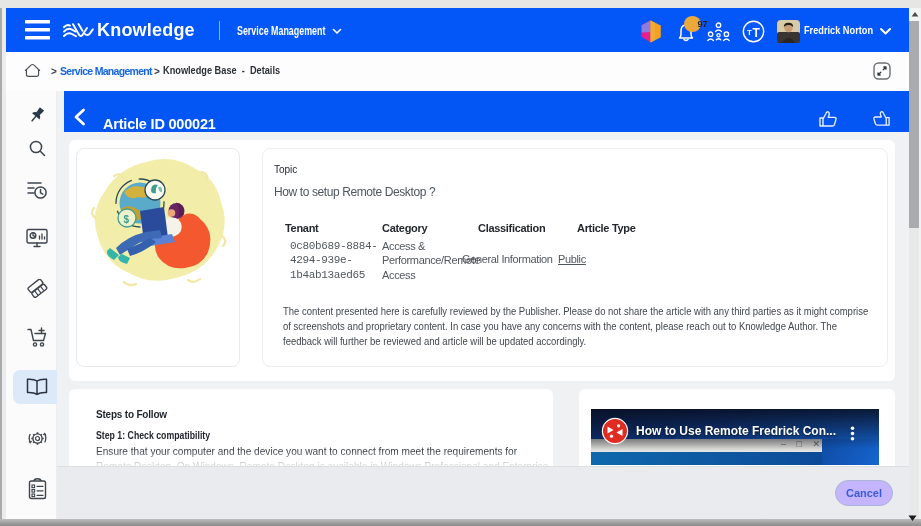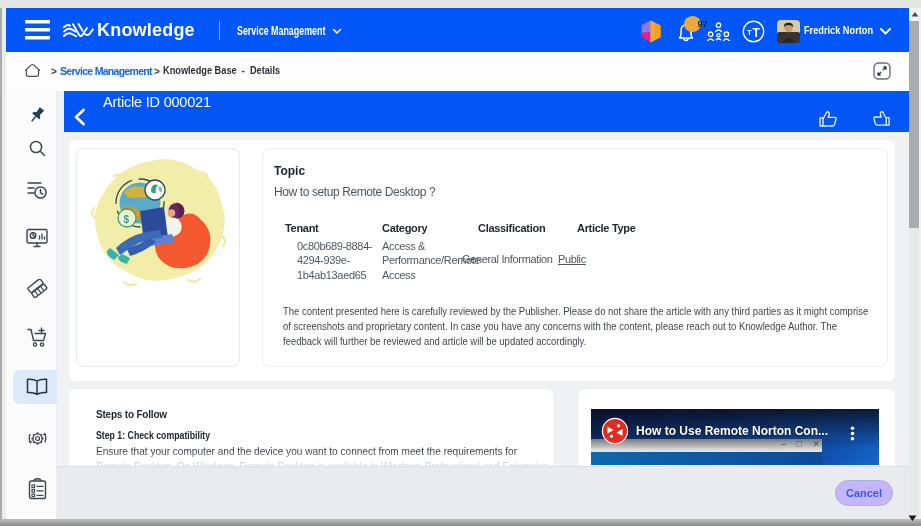--- a/index.html
+++ b/index.html
@@ -101,21 +101,21 @@
 </svg>
 
 <div class="abs" style="left:6px;top:91px;width:51px;height:428px;background:#fbfbfc;border-right:1px solid #ededef;"></div>
 
 <div class="abs" style="left:57px;top:91px;width:852px;height:428px;background:#eff1f3;"></div>
 
 <div class="abs" style="left:64px;top:91px;width:845px;height:41px;background:#0355f4;"></div>
 <svg class="abs" style="left:73px;top:108px" width="13" height="18" viewBox="0 0 13 18">
     <path d="M10.5,2 L3,9 L10.5,16" fill="none" stroke="#fff" stroke-width="2.8" stroke-linecap="round" stroke-linejoin="round"></path>
   </svg>
-<div class="abs" style="left:103px;top:94px;color:#fff;font-size:14.5px;font-weight:400;letter-spacing:-0.2px;">Article ID 000021</div>
+<div class="abs" style="left:103px;top:116px;color:#fff;font-size:14.5px;font-weight:700;letter-spacing:-0.2px;">Article ID 000021</div>
 <svg class="abs" style="left:818px;top:110px" width="20" height="18" viewBox="0 0 20 18">
   <path d="M2,8 L5,8 L5,16 L2,16 Z M5,15 L5,9 L8,3.5 Q8.6,1.2 10.4,2 Q11.8,2.8 11,5.2 L10.2,7.4 L16.5,7.4 Q18.4,7.6 18,9.4 L16.4,14.6 Q16,16 14.4,16 L5,16" fill="none" stroke="#e8f0fe" stroke-width="1.4" stroke-linejoin="round"></path>
 </svg>
 <svg class="abs" style="left:872px;top:109px" width="19" height="19" viewBox="0 0 20 18">
   <g transform="scale(-1,1) translate(-20,0)">
   <path d="M2,8 L5,8 L5,16 L2,16 Z M5,15 L5,9 L8,3.5 Q8.6,1.2 10.4,2 Q11.8,2.8 11,5.2 L10.2,7.4 L16.5,7.4 Q18.4,7.6 18,9.4 L16.4,14.6 Q16,16 14.4,16 L5,16" fill="none" stroke="#e8f0fe" stroke-width="1.4" stroke-linejoin="round"></path>
   </g>
 </svg>
 
 <div class="abs" style="left:69px;top:140px;width:826px;height:241px;background:#ffffff;border-radius:6px;"></div>
@@ -143,29 +143,29 @@
   <path d="M82,68 Q74,66 70,72 L76,78 Q80,72 82,68 Z" fill="#e8a87c"></path>
   <path d="M56,55 L80,51 L84,82 L60,86 Z" fill="#2a4b9b"></path>
   <path d="M57,83 L88,78 L91,86 L60,91 Z" fill="#5b82d4"></path>
   <path d="M78,82 Q62,82 50,90 Q42,95 36,99 L32,92 Q44,80 62,76 L76,74 Z" fill="#3d6ab5"></path>
   <path d="M72,86 Q60,96 46,100 L43,93 Q56,88 66,82 Z" fill="#3460ae"></path>
   <path d="M26,92 L35,99 L30,104 Q22,100 23,95 Z" fill="#35b5a9"></path>
   <path d="M38,98 L46,102 L43,108 Q34,106 34,101 Z" fill="#35b5a9"></path>
 </svg>
 
 <div class="abs" style="left:262px;top:148px;width:626px;height:219px;background:#fff;border:1px solid #eceef1;border-radius:8px;"></div>
-<div class="abs" style="left:274px;top:164px;font-size:12px;font-weight:700;color:#1f242b;">Topic</div>
+<div class="abs" style="left:274px;top:164px;font-size:10px;font-weight:400;color:#1f242b;">Topic</div>
 <div class="abs" style="left:274px;top:185px;font-size:12px;color:#4e555e;letter-spacing:-0.4px;white-space:nowrap;">How to setup Remote Desktop ?</div>
 
 <div class="abs" style="left:285px;top:222px;font-size:11px;font-weight:700;color:#23272e;letter-spacing:-0.3px;">Tenant</div>
 <div class="abs" style="left:382px;top:222px;font-size:11px;font-weight:700;color:#23272e;letter-spacing:-0.3px;">Category</div>
 <div class="abs" style="left:478px;top:222px;font-size:11px;font-weight:700;color:#23272e;letter-spacing:-0.3px;">Classification</div>
 <div class="abs" style="left:577px;top:222px;font-size:11px;font-weight:700;color:#23272e;letter-spacing:-0.3px;">Article Type</div>
 
-<div class="abs" style="left:297px;top:239px;font-size:11px;color:#51575f;line-height:14.3px;letter-spacing:-0.35px;white-space:nowrap;">0c80b689-8884-<br>4294-939e-<br>1b4ab13aed65</div>
+<div class="abs" style="left:290px;top:239px;font-size:11px;color:#51575f;line-height:14.3px;letter-spacing:-0.35px;white-space:nowrap;font-family:Liberation Mono, monospace;">0c80b689-8884-<br>4294-939e-<br>1b4ab13aed65</div>
 <div class="abs" style="left:382px;top:239px;font-size:11px;color:#51575f;line-height:14.3px;letter-spacing:-0.35px;white-space:nowrap;">Access &amp;<br>Performance/Remote<br>Access</div>
 <div class="abs" style="left:462px;top:253px;font-size:11px;color:#51575f;letter-spacing:-0.35px;white-space:nowrap;">General Information</div>
 <div class="abs" style="left:558px;top:253px;font-size:11px;color:#51575f;letter-spacing:-0.35px;text-decoration:underline;">Public</div>
 
 <div class="abs" style="left:283px;top:304px;font-size:11px;color:#41464d;line-height:15.2px;transform:scaleX(0.863);transform-origin:0 0;white-space:nowrap;">The content presented here is carefully reviewed by the Publisher. Please do not share the article with any third parties as it might comprise<br>of screenshots and proprietary content. In case you have any concerns with the content, please reach out to Knowledge Author. The<br>feedback will further be reviewed and article will be updated accordingly.</div>
 
 <div class="abs" style="left:69px;top:389px;width:484px;height:77px;background:#fff;border-radius:6px 6px 0 0;"></div>
 <div class="abs" style="left:96px;top:409px;font-size:10px;font-weight:700;color:#1f242b;letter-spacing:-0.2px;">Steps to Follow</div>
 <div class="abs" style="left:96px;top:429px;font-size:11.5px;font-weight:700;color:#23272e;transform:scaleX(0.76);transform-origin:0 0;white-space:nowrap;">Step 1: Check compatibility</div>
 <div class="abs" style="left:96px;top:444px;font-size:11px;color:#3c4148;line-height:14.5px;transform:scaleX(0.917);transform-origin:0 0;white-space:nowrap;">Ensure that your computer and the device you want to connect from meet the requirements for<br>Remote Desktop. On Windows, Remote Desktop is available in Windows Professional and Enterprise</div>
@@ -179,21 +179,21 @@
   <div class="abs" style="left:190px;top:30px;color:#55585c;font-size:9px;letter-spacing:4px;">– □ ✕</div>
   <div class="abs" style="left:0;top:0;width:288px;height:40px;background:linear-gradient(rgba(8,10,24,0.82),rgba(8,10,24,0));"></div>
   <svg class="abs" style="left:10px;top:8px" width="28" height="28" viewBox="0 0 28 28">
     <circle cx="14" cy="14" r="13.2" fill="#fff"></circle>
     <circle cx="14" cy="14" r="12" fill="#e02b20"></circle>
     <path d="M6.5,9.5 L12.5,13 L6.5,16.5 Z" fill="#fff"></path>
     <path d="M21.5,12 L15.5,15.5 L21.5,19 Z" fill="#fff"></path>
     <circle cx="17.5" cy="8.8" r="1.6" fill="#fff"></circle>
     <circle cx="10.5" cy="19.2" r="1.6" fill="#fff"></circle>
   </svg>
-  <div class="abs" style="left:45px;top:15px;color:#fff;font-size:12px;font-weight:700;text-shadow:0 1px 2px rgba(0,0,0,0.6);white-space:nowrap;">How to Use Remote Norton Con...</div>
+  <div class="abs" style="left:45px;top:15px;color:#fff;font-size:12px;font-weight:700;text-shadow:0 1px 2px rgba(0,0,0,0.6);white-space:nowrap;">How to Use Remote Fredrick Con...</div>
   <svg class="abs" style="left:259px;top:17px" width="5" height="15" viewBox="0 0 5 15">
       <circle cx="2.5" cy="2.2" r="1.8" fill="#fff"></circle>
       <circle cx="2.5" cy="7.5" r="1.8" fill="#fff"></circle>
       <circle cx="2.5" cy="12.8" r="1.8" fill="#fff"></circle>
     </svg>
 </div>
 
 <div class="abs" style="left:57px;top:466px;width:852px;height:53px;background:#e9ebee;border-top:1px solid #dcdfe2;"></div>
 <div class="abs" style="left:835px;top:480px;width:58px;height:26px;background:#c4b5fd;border:1.5px solid #aab4d8;border-radius:13px;text-align:center;line-height:24px;color:#3a5cd8;font-size:11px;font-weight:700;">Cancel</div>
 

